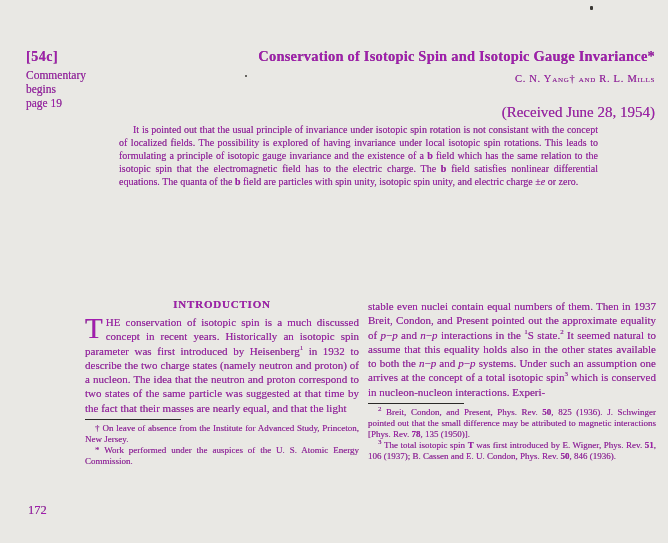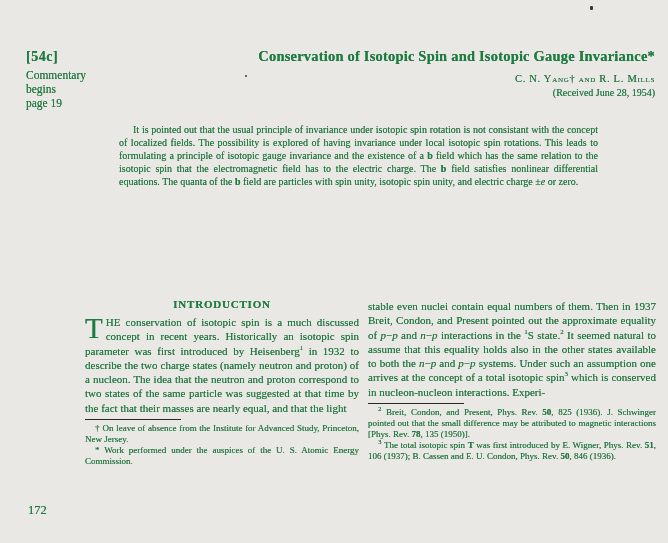--- a/index.html
+++ b/index.html
@@ -1,34 +1,34 @@
 <!DOCTYPE html>
 <html><head>
 <meta charset="utf-8">
 <style>
   html,body { margin:0; padding:0; background:#cfcfcc; }
   .page {
     position:relative; width:668px; height:543px;
     background:#e9e8e4; overflow:hidden;
     font-family:"Liberation Serif","DejaVu Serif",serif;
-    color:#15803d;
+    color:#a21caf;
     text-shadow:0 0 0.45px rgba(30,28,25,0.55);
   }
   
   .margin-note { position:absolute; left:26px; top:49px; width:70px; }
   .mn-tag { font-weight:bold; font-size:14px; letter-spacing:0.5px; }
   .mn-line { font-size:11.5px; line-height:14px; margin-top:0px; }
   .mn-line.first { margin-top:3px; }
 
   
   .title-block { position:absolute; left:85px; top:48px; width:570px; text-align:right; }
   .article-title { font-size:14.5px; font-weight:bold; letter-spacing:0.2px; }
   .authors { font-size:10.5px; margin-top:8px; font-variant:small-caps; letter-spacing:0.7px; }
   .affiliation { font-size:9.5px; font-style:italic; margin-top:1px; }
-  .received { font-size:10px; margin-top:3px; }
+  .received { font-size:15px; margin-top:20px; }
 
   
   .abstract {
     position:absolute; left:119px; top:123px; width:479px;
     font-size:10px; line-height:13.1px; text-align:justify; text-indent:14px;
   }
   .abstract b, .body-par b { font-weight:bold; }
 
   
   .col { position:absolute; }

